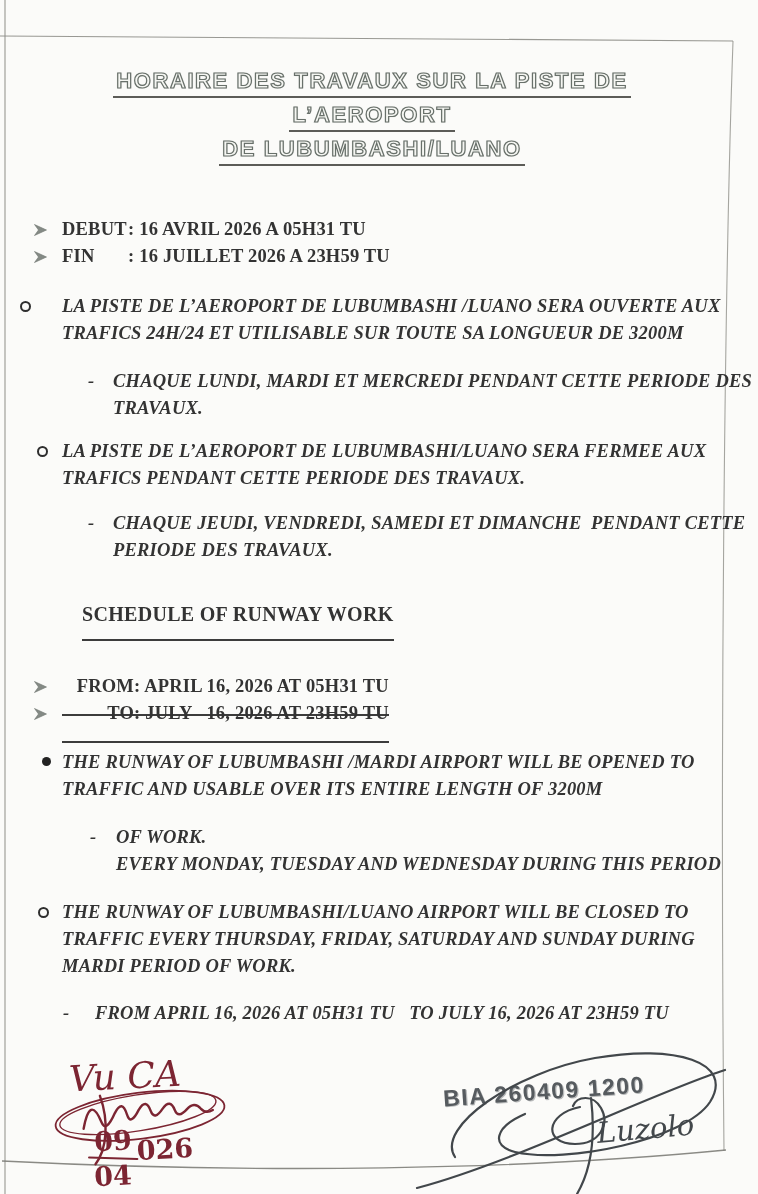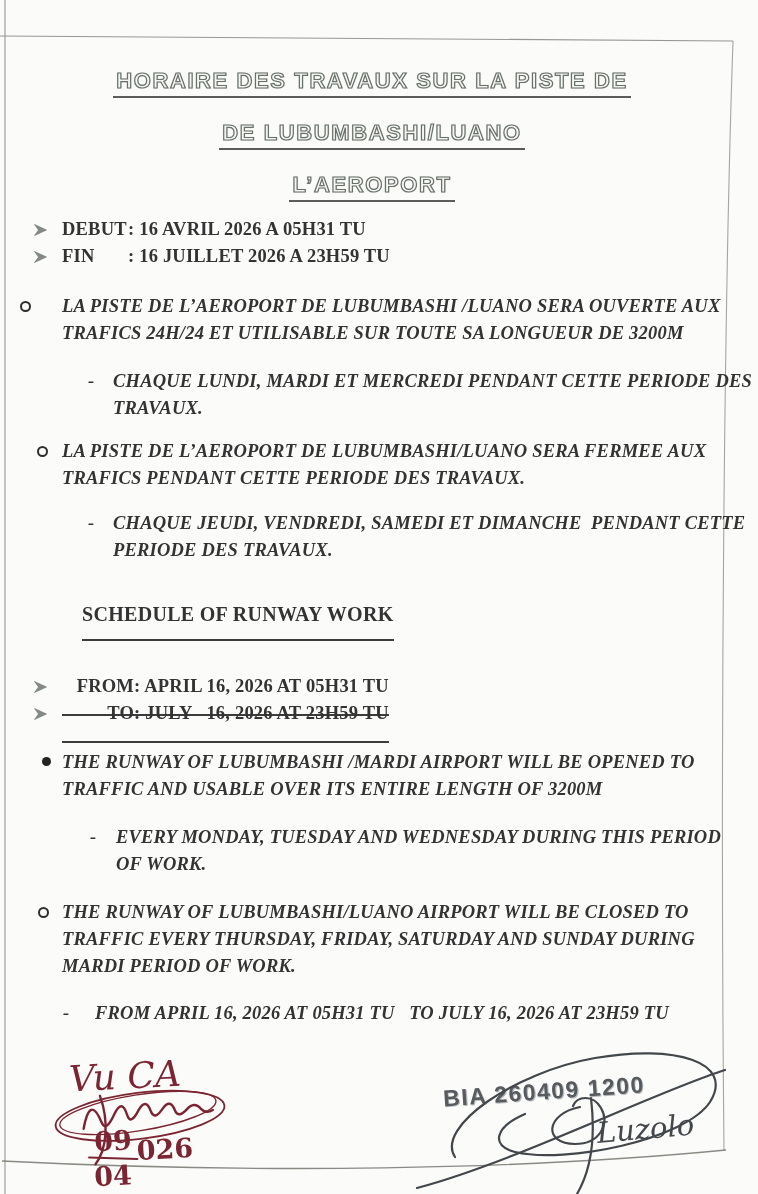--- a/index.html
+++ b/index.html
@@ -7,21 +7,21 @@
     position:relative;width:758px;height:1194px;overflow:hidden;
     background:#fbfbf9;
     font-family:"Liberation Serif", serif;
     color:#333;
   }
   
   #edges{position:absolute;left:0;top:0;z-index:1;pointer-events:none;}
   
   .title-wrap{
     position:absolute;top:68px;left:0;right:14px;z-index:2;
-    display:flex;flex-direction:column;align-items:center;gap:22px;
+    display:flex;flex-direction:column;align-items:center;gap:4px;
   }
   .title-line{
     font-family:"Liberation Sans", sans-serif;
     font-weight:700;font-size:22px;letter-spacing:1.6px;
     color:#f5f6f2;
     -webkit-text-stroke:1.2px #68706a;
     text-shadow:0 0 1px #777e77;
     border-bottom:2px solid #5c5c58;
     padding:0 3px 2px 3px;
     white-space:pre;
@@ -60,22 +60,22 @@
 
   <svg id="edges" width="758" height="1194" viewBox="0 0 758 1194">
     <path d="M5 0 L5 1194" stroke="#90908a" stroke-width="1.2" fill="none" opacity="0.85"></path>
     <path d="M0 36 L733 41" stroke="#8d8d87" stroke-width="1.2" fill="none" opacity="0.9"></path>
     <path d="M733 41 C 724 300 720 760 724 1151" stroke="#90908a" stroke-width="1.1" fill="none" opacity="0.8"></path>
     <path d="M2 1161 C 260 1174 520 1170 726 1150" stroke="#7d7d78" stroke-width="1.4" fill="none" opacity="0.9"></path>
   </svg>
 
   <div class="title-wrap">
     <div class="title-line">HORAIRE DES TRAVAUX SUR LA PISTE DE</div>
+    <div class="title-line">L’AEROPORT</div>
     <div class="title-line">DE LUBUMBASHI/LUANO</div>
-    <div class="title-line">L’AEROPORT</div>
   </div>
 
   <div class="abs sched fr bold-serif" style="top:216px">
     <div class="srow">
       <svg class="arrow" viewBox="0 0 15 14">
           <path d="M1.5 1.5 L13.5 7 L1.5 12.5 L5.5 7 Z" fill="#848a85" stroke="#6d736e" stroke-width="0.6"></path>
         </svg>
       <span class="sline"><span class="slabel">DEBUT</span><span>: 16 AVRIL 2026 A 05H31 TU</span></span>
     </div>
     <div class="srow">
@@ -138,22 +138,22 @@
   <div class="abs bullet bold-serif" style="top:749px">
     <span class="marker dot" style="left:42px"></span>
     <div class="btext">
       <div class="line">THE RUNWAY OF LUBUMBASHI /MARDI AIRPORT WILL BE OPENED TO</div>
       <div class="line">TRAFFIC AND USABLE OVER ITS ENTIRE LENGTH OF 3200M</div>
     </div>
   </div>
   <div class="abs bullet bold-serif" style="top:824px">
     <span class="dash" style="left:90px">-</span>
     <div class="btext subtext" style="margin-left:116px">
+      <div class="line">OF WORK.</div>
       <div class="line">EVERY MONDAY, TUESDAY AND WEDNESDAY DURING THIS PERIOD</div>
-      <div class="line">OF WORK.</div>
     </div>
   </div>
 
   <div class="abs bullet bold-serif" style="top:899px">
     <span class="marker ring" style="left:38px"></span>
     <div class="btext">
       <div class="line">THE RUNWAY OF LUBUMBASHI/LUANO AIRPORT WILL BE CLOSED TO</div>
       <div class="line">TRAFFIC EVERY THURSDAY, FRIDAY, SATURDAY AND SUNDAY DURING</div>
       <div class="line">MARDI PERIOD OF WORK.</div>
     </div>

